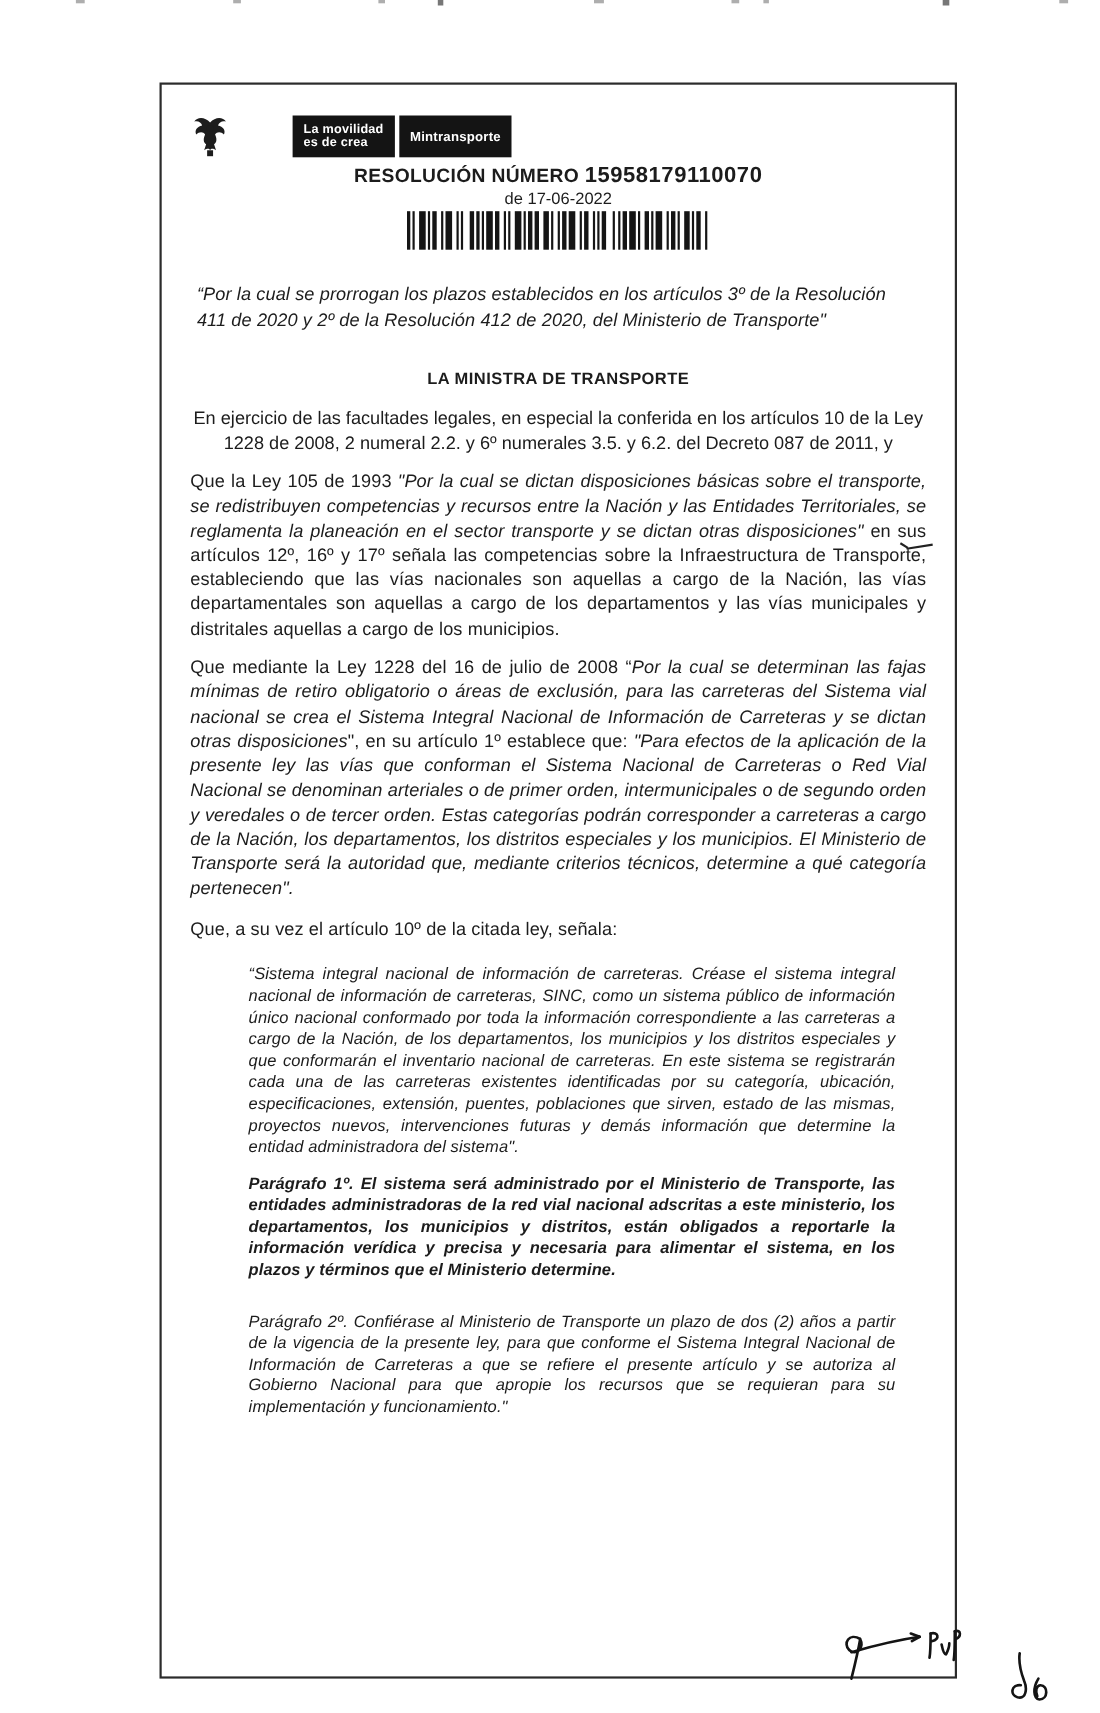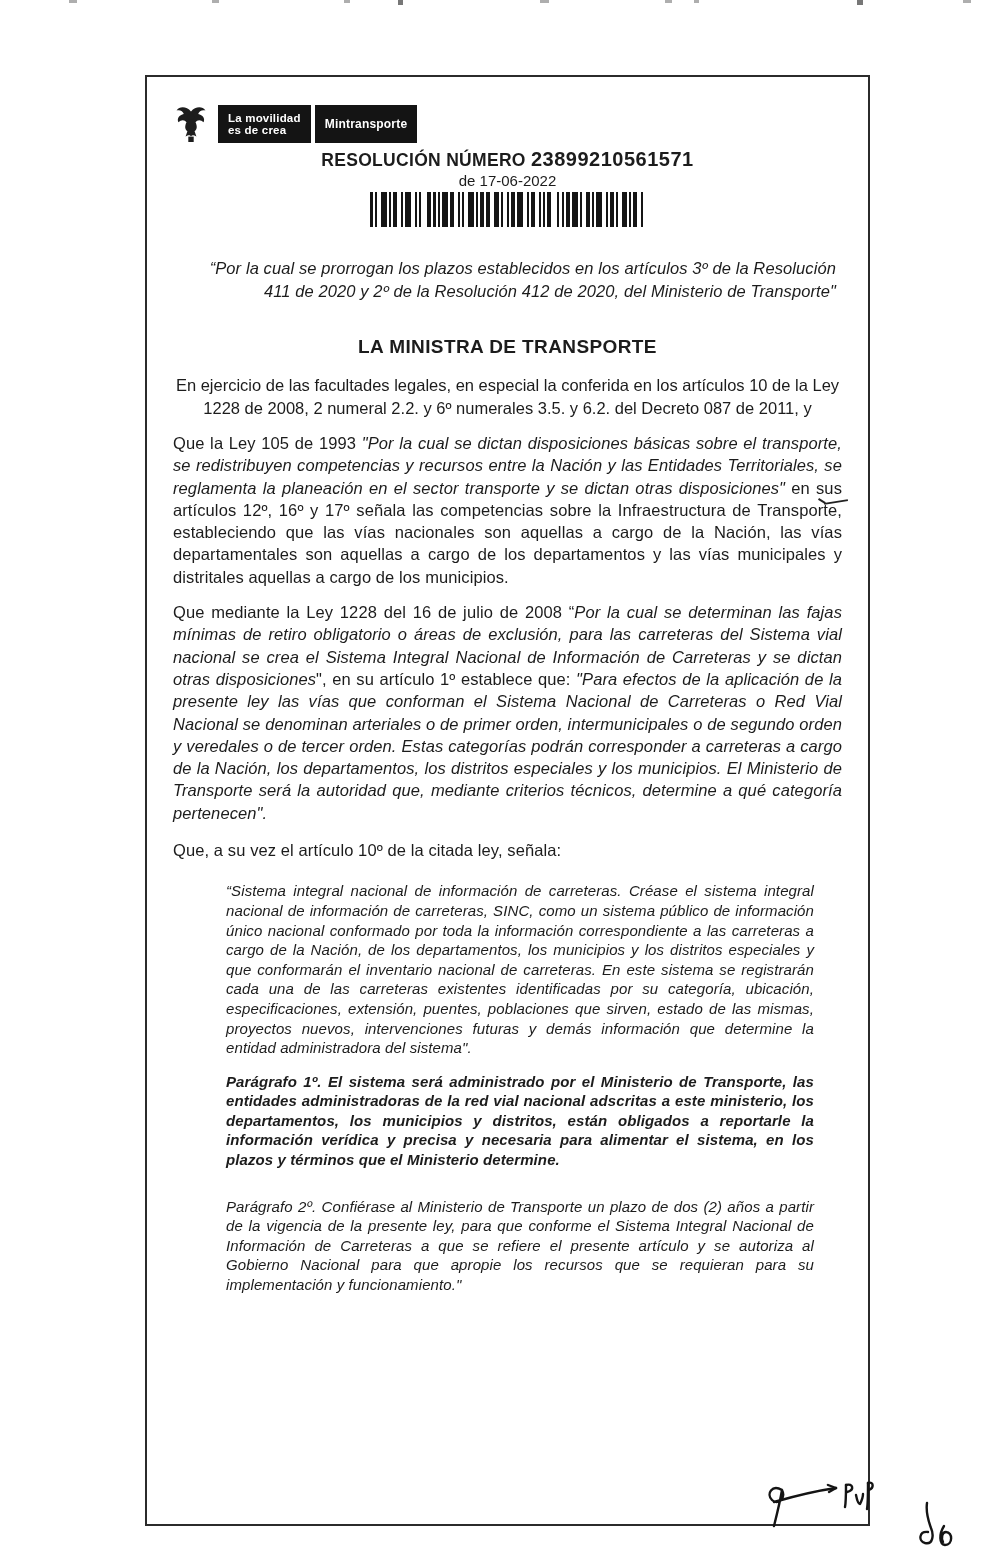--- a/index.html
+++ b/index.html
@@ -20,37 +20,37 @@
   .content{padding:0 26px;}
 
   
   .brand-row{display:flex;align-items:stretch;gap:9px;margin-top:28px;height:38px;}
   .coat{width:36px;height:42px;margin-top:-2px;flex:0 0 auto;}
   .badge{display:flex;gap:4px;}
   .badge-block{
     background:#141414;color:#fff;display:flex;flex-direction:column;justify-content:center;
     padding:0 10px;font-weight:bold;letter-spacing:.2px;
   }
-  .badge-tagline{font-size:11.5px;line-height:12.5px;}
+  .badge-tagline{font-size:11.5px;line-height:12.5px;margin-left:48px;}
   .badge-ministry{font-size:12px;}
 
   .res-line{text-align:center;margin-top:5px;font-weight:bold;font-size:17.5px;letter-spacing:.3px;}
   .res-num{font-size:20px;letter-spacing:.5px;}
   .date-line{text-align:center;font-size:15px;margin-top:1px;}
 
   .barcode{width:276px;height:35px;margin:3px auto 0;display:flex;}
   .barcode div{height:100%;}
   .bar{background:#151515;}
   .gap{background:transparent;}
 
   .title-quote{
-    margin:30px 6px 0;font-style:italic;text-align:right;
+    margin:30px 6px 0;font-style:italic;text-align:left;
     font-size:16.5px;line-height:23px;letter-spacing:.1px;
   }
-  .center-heading{margin-top:33px;text-align:center;font-weight:bold;font-size:19px;letter-spacing:.4px;}
+  .center-heading{margin-top:33px;text-align:center;font-weight:bold;font-size:15px;letter-spacing:.4px;}
   .preamble{margin-top:16px;text-align:center;font-size:16.5px;line-height:23px;}
   .considerando{margin-top:20px;}
 
   .body-par{margin:12px 0 0;font-size:16.5px;line-height:22.3px;text-align:justify;letter-spacing:.1px;}
   .body-par.p2{margin-top:13px;}
   .body-par.p3{margin-top:15px;text-align:left;}
   .run-italic{font-style:italic;}
   .run-normal{font-style:normal;}
   .run-mark{position:relative;font-style:normal;}
   .run-mark::before{content:"";position:absolute;left:2px;bottom:-5px;width:8px;height:1.7px;background:#222;transform:rotate(32deg);}
@@ -96,21 +96,21 @@
         <div class="badge-block badge-tagline">
           <div>La movilidad</div>
           <div>es de crea</div>
         </div>
         <div class="badge-block badge-ministry">Mintransporte</div>
       </div>
     </div>
 
     <div class="res-line">
       <span>RESOLUCIÓN NÚMERO</span>
-      <span class="res-num">23899210561571</span>
+      <span class="res-num">15958179110070</span>
     </div>
     <div class="date-line">de 17-06-2022</div>
 
     <div class="barcode" id="barcode">
         <div class="bar" style="width: 3.94286px;"></div>
         <div class="gap" style="width: 1.97143px;"></div>
         <div class="bar" style="width: 1.97143px;"></div>
         <div class="gap" style="width: 3.94286px;"></div>
         <div class="bar" style="width: 5.91429px;"></div>
         <div class="gap" style="width: 1.97143px;"></div>

